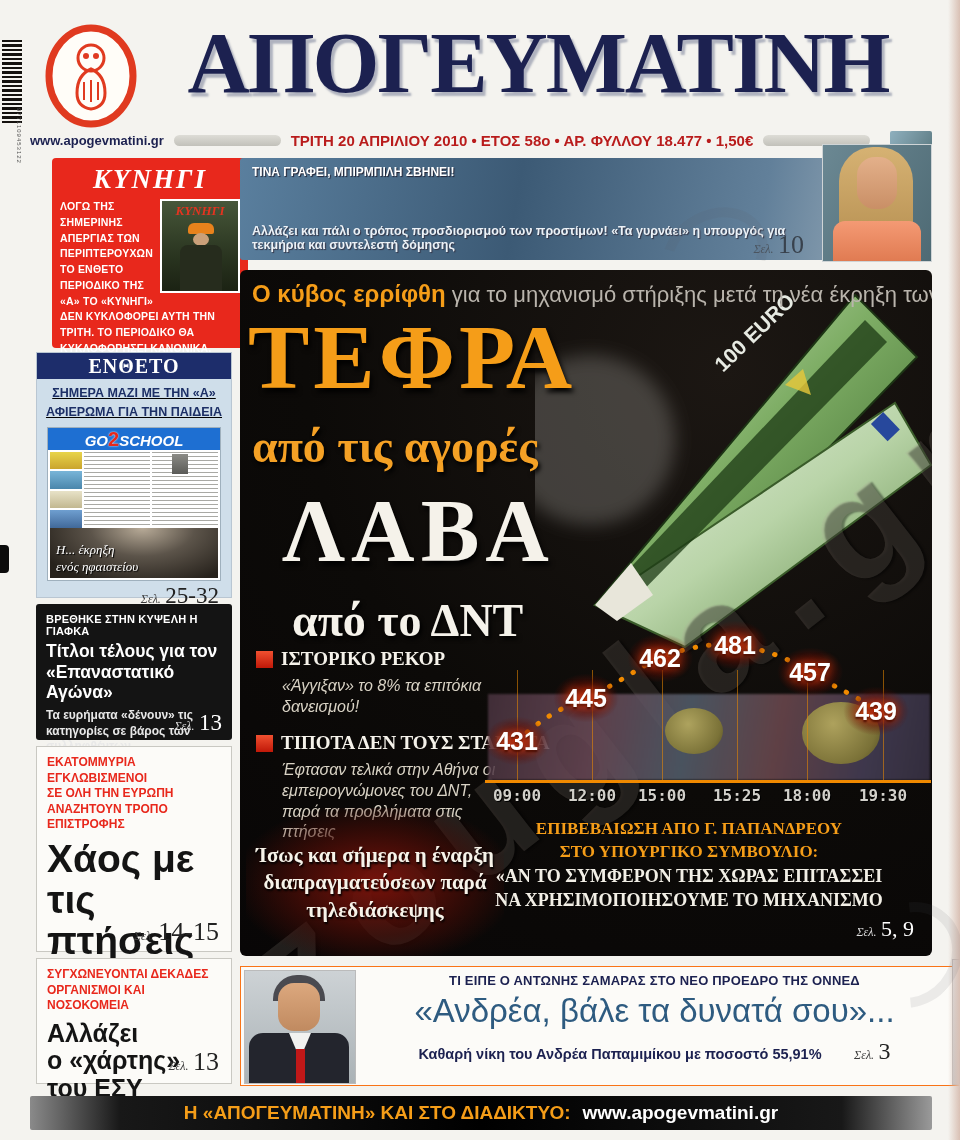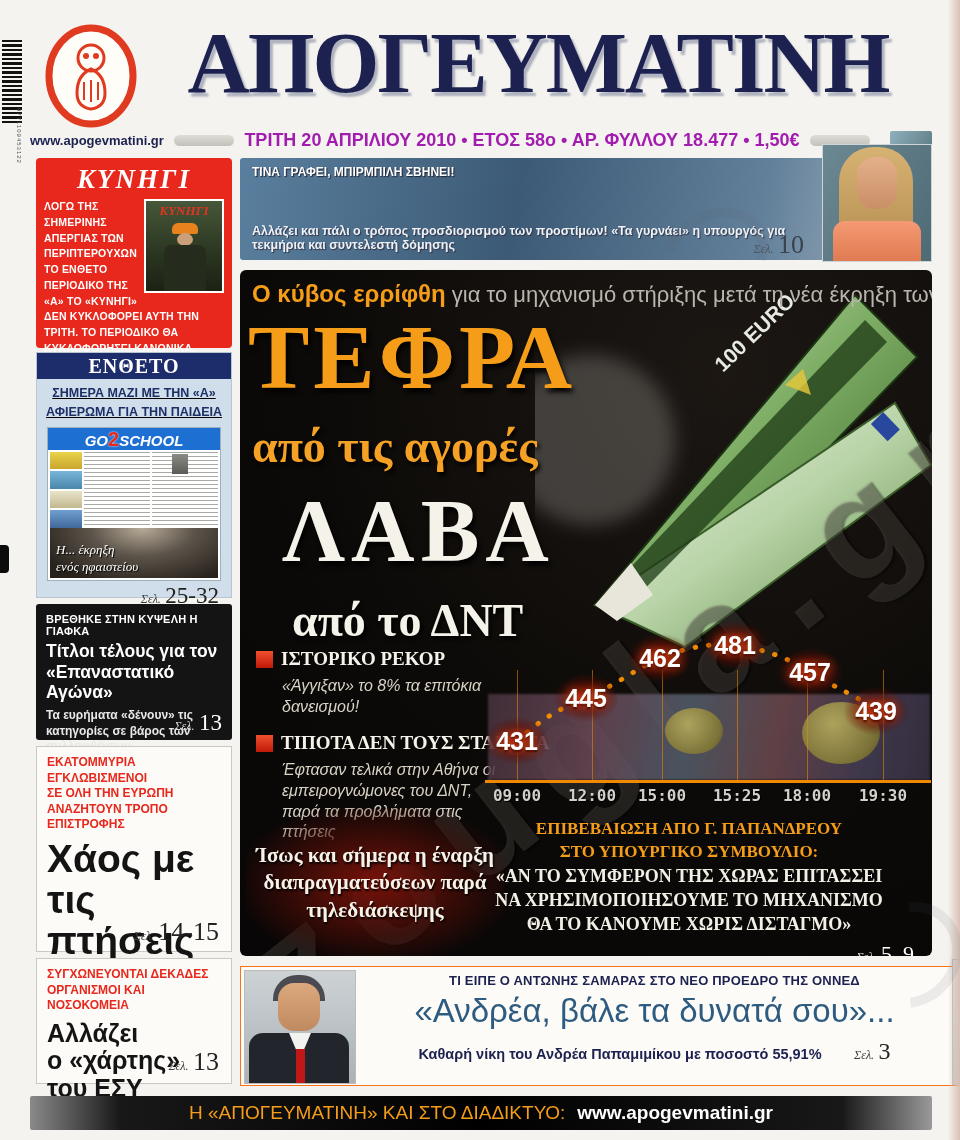--- a/index.html
+++ b/index.html
@@ -12,28 +12,28 @@
   .barcode{position:absolute;left:2px;top:40px;width:20px;height:84px;
     background:repeating-linear-gradient(180deg,#14110e 0 2px,#f4f3ef 2px 4px,#14110e 4px 7px,#f4f3ef 7px 9px);}
   .barcode-num{position:absolute;left:22px;top:108px;font-size:6px;color:#555;transform:rotate(90deg);transform-origin:left top;letter-spacing:1px;}
   .logo{position:absolute;left:44px;top:24px;width:94px;height:104px;}
   .masthead-title{position:absolute;left:142px;top:18px;width:792px;text-align:center;
     font-family:"Liberation Serif","DejaVu Serif",serif;font-weight:bold;font-size:86px;line-height:1.05;
     color:#1c2150;letter-spacing:-2px;text-shadow:3px 4px 2px rgba(90,100,130,.45);}
   .dateline{position:absolute;left:30px;top:129px;width:902px;height:22px;display:flex;align-items:center;}
   .dl-site{font-size:13px;font-weight:bold;color:#1c2150;white-space:nowrap;}
   .dl-bar{height:11px;flex:1;margin:0 10px;border-radius:6px;background:linear-gradient(#dddcd6,#c2c1ba);}
-  .dl-date{font-size:18px;font-weight:bold;color:#a21caf;white-space:nowrap;}
+  .dl-date{font-size:15px;font-weight:bold;color:#b91c1c;white-space:nowrap;}
   .dl-chip{width:42px;height:18px;margin-left:10px;background:linear-gradient(120deg,#8fb0be,#5f7d85);border-radius:2px;}
 
   
   .sidebar{position:absolute;left:36px;top:158px;width:196px;}
   .sb-box{position:absolute;left:0;width:196px;box-sizing:border-box;}
 
-  .hunt{top:0;height:190px;background:#e8281c;border-radius:4px;padding:6px 8px;color:#fff;}
+  .hunt{top:0;height:190px;background:#e8281c;border-radius:4px;padding:6px 8px;color:#fff;margin-left:16px;}
   .hunt-title{font-family:"Liberation Serif","DejaVu Serif",serif;font-style:italic;font-weight:bold;
     font-size:27px;text-align:center;letter-spacing:2px;margin-bottom:4px;}
   .hunt-cover{float:right;width:76px;height:90px;margin:0 0 4px 6px;border:2px solid #fff;
     background:linear-gradient(#47573a 0%,#2a3520 60%,#1b2213 100%);position:relative;overflow:hidden;}
   .hunt-cover-title{position:absolute;left:0;top:2px;width:100%;text-align:center;
     font-family:"Liberation Serif","DejaVu Serif",serif;font-style:italic;font-weight:bold;font-size:13px;color:#e33420;}
   .hc-cap{position:absolute;left:26px;top:22px;width:26px;height:11px;background:#e8821c;border-radius:6px 6px 2px 2px;}
   .hc-face{position:absolute;left:31px;top:32px;width:16px;height:13px;background:#caa07a;border-radius:50%;}
   .hc-body{position:absolute;left:18px;top:44px;width:42px;height:46px;background:#262c1d;border-radius:8px 8px 0 0;}
   .hunt-body{font-size:10.5px;font-weight:bold;line-height:1.5;letter-spacing:.2px;}
@@ -172,21 +172,21 @@
   .bottom-kicker{font-size:13px;font-weight:bold;color:#1c2150;letter-spacing:.2px;}
   .bottom-head{font-size:33px;color:#2e5b80;margin-top:4px;white-space:nowrap;}
   .bottom-subrow{margin-top:8px;white-space:nowrap;}
   .bottom-sub{font-size:14.5px;font-weight:bold;color:#1c2150;}
   .bottom-mid .pg{margin-left:28px;} .bottom-mid .pg b{font-size:24px;}
 
   
   .footer{position:absolute;left:30px;top:1096px;width:902px;height:34px;border-radius:2px;
     background:linear-gradient(90deg,#8a8a8a 0%,#181818 10%,#000 50%,#181818 90%,#9a9a9a 100%);
     display:flex;align-items:center;justify-content:center;gap:12px;}
-  .footer .f1{color:#f59d18;font-weight:normal;font-size:19px;}
+  .footer .f1{color:#f59d18;font-weight:bold;font-size:19px;}
   .footer .f2{color:#fff;font-weight:bold;font-size:19px;}
 
   .edge-r{position:absolute;right:0;top:0;width:12px;height:100%;background:linear-gradient(90deg,rgba(0,0,0,0),#d9c0b4);}
   .notch{position:absolute;left:0;top:545px;width:9px;height:28px;background:#0c0c0c;border-radius:0 4px 4px 0;}
   .swoosh{position:absolute;border:10px solid rgba(90,90,95,.10);border-bottom-color:transparent;border-left-color:transparent;border-radius:50%;}
   .sw1{left:660px;top:210px;width:90px;height:70px;transform:rotate(-30deg);}
   .sw2{left:860px;top:900px;width:80px;height:90px;transform:rotate(40deg);}
 </style>
 </head>
 <body>
@@ -389,21 +389,20 @@
 
       <div class="note">
         <div>Ίσως και σήμερα η έναρξη διαπραγματεύσεων παρά τηλεδιάσκεψης</div>
       </div>
 
       <div class="quote">
         <div class="qk">ΕΠΙΒΕΒΑΙΩΣΗ ΑΠΟ Γ. ΠΑΠΑΝΔΡΕΟΥ</div>
         <div class="qk">ΣΤΟ ΥΠΟΥΡΓΙΚΟ ΣΥΜΒΟΥΛΙΟ:</div>
         <div class="ql">«ΑΝ ΤΟ ΣΥΜΦΕΡΟΝ ΤΗΣ ΧΩΡΑΣ ΕΠΙΤΑΣΣΕΙ</div>
         <div class="ql">ΝΑ ΧΡΗΣΙΜΟΠΟΙΗΣΟΥΜΕ ΤΟ ΜΗΧΑΝΙΣΜΟ</div>
-        <div class="ql">ΘΑ ΤΟ ΚΑΝΟΥΜΕ ΧΩΡΙΣ ΔΙΣΤΑΓΜΟ»</div>
         <span class="pg ondark"><i>Σελ.</i> <b>5, 9</b></span>
       </div>
     </div>
 
     <div class="bottom">
       <div class="photo-sam">
         <div class="s-hair"></div>
         <div class="s-face"></div>
         <div class="s-suit"></div>
         <div class="s-shirt"></div>

